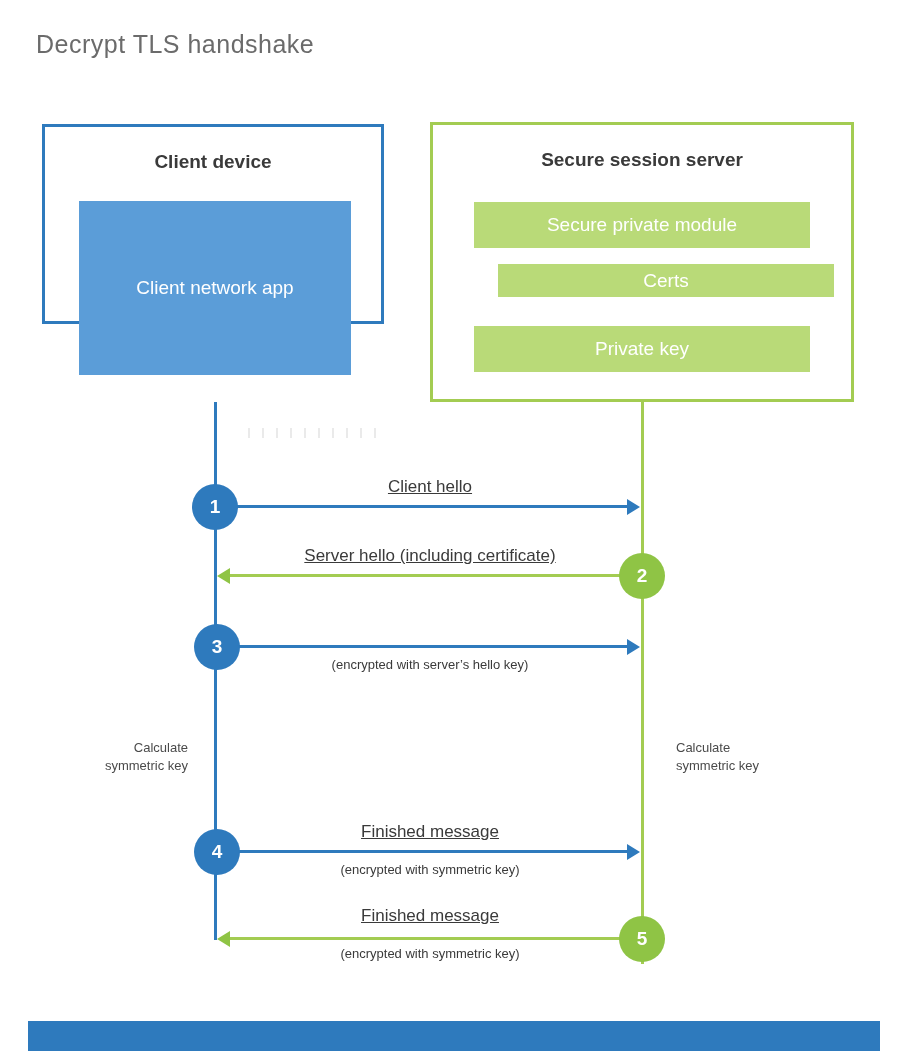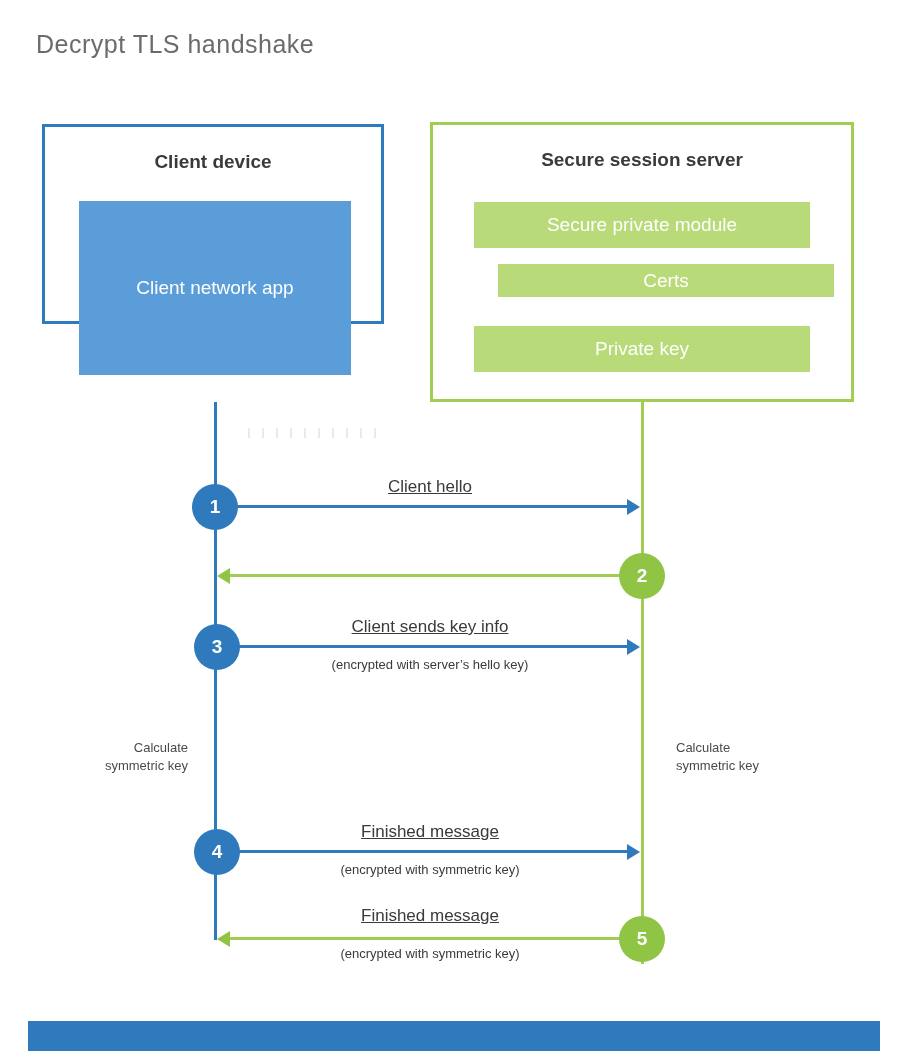--- a/index.html
+++ b/index.html
@@ -69,27 +69,27 @@
 
   <div class="abs ticks" style="left:248px;top:428px;width:136px;"></div>
 
   <div class="abs msg-label" style="left:238px;top:477px;">Client hello</div>
   <div class="abs line-h line-blue" style="left:217px;top:505px;width:412px;"></div>
   <div class="abs head-right" style="left:627px;top:499px;"></div>
   <div class="abs circle blue" style="left:192px;top:484px;">
     <span>1</span>
   </div>
 
+  <div class="abs msg-label" style="left:238px;top:546px;">Server hello (including certificate)</div>
   <div class="abs line-h line-green" style="left:228px;top:574px;width:414px;"></div>
   <div class="abs head-left" style="left:217px;top:568px;"></div>
   <div class="abs circle green" style="left:619px;top:553px;">
     <span>2</span>
   </div>
 
-  <div class="abs msg-label" style="left:238px;top:617px;">Client sends key info</div>
   <div class="abs line-h line-blue" style="left:219px;top:645px;width:410px;"></div>
   <div class="abs head-right" style="left:627px;top:639px;"></div>
   <div class="abs circle blue" style="left:194px;top:624px;">
     <span>3</span>
   </div>
   <div class="abs msg-sub" style="left:238px;top:657px;">(encrypted with server’s hello key)</div>
 
   <div class="abs note" style="left:86px;top:739px;width:102px;text-align:right;">Calculate symmetric key</div>
   <div class="abs note" style="left:676px;top:739px;width:102px;">Calculate symmetric key</div>
 

